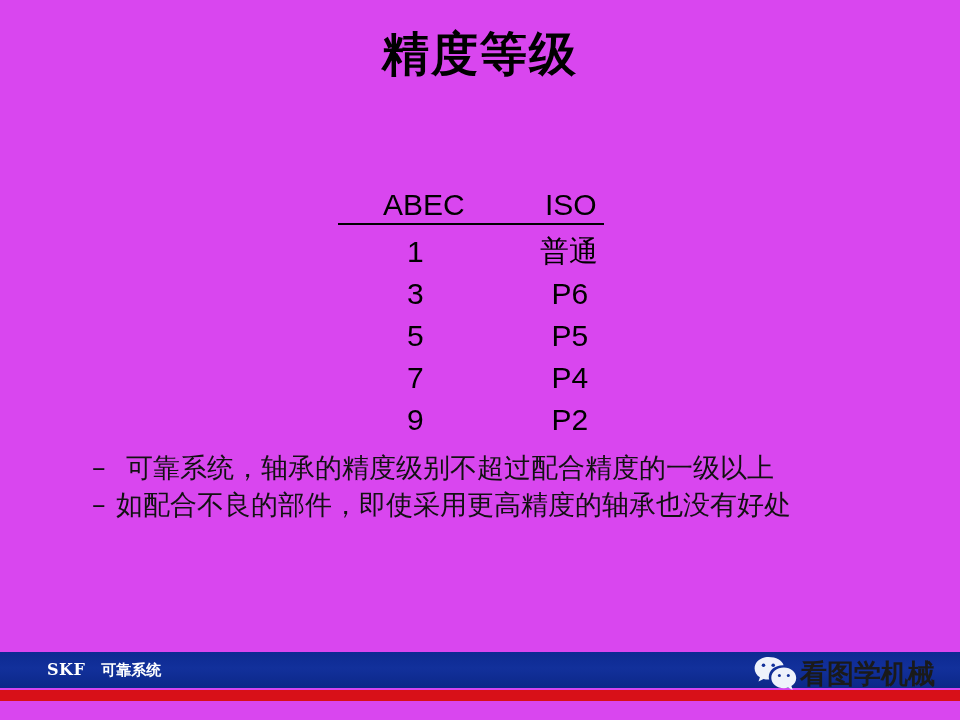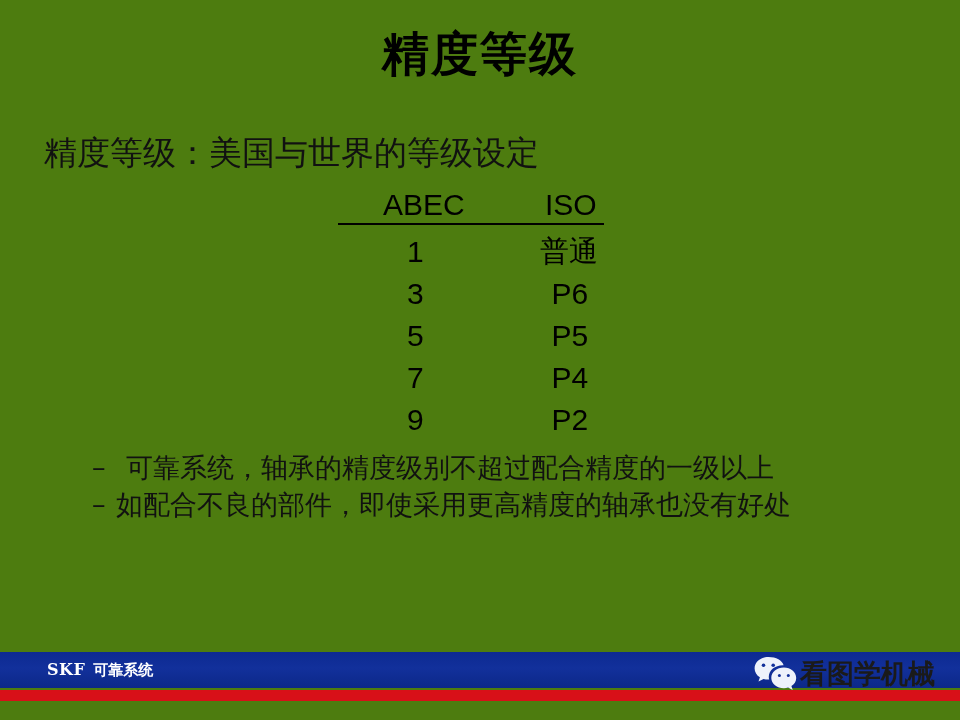--- a/index.html
+++ b/index.html
@@ -13,21 +13,21 @@
     font-family: "Liberation Serif", serif;
     color: #000000;
     overflow: hidden;
     position: relative;
   }
   .slide {
     position: absolute;
     inset: 0;
     width: 960px;
     height: 720px;
-    background: #4d7c0f;
+    background: #d946ef;
   }
 
   
   .slide-title {
     position: absolute;
     top: 28px;
     left: 0;
     width: 960px;
     text-align: center;
     font-family: "DejaVu Serif", "Liberation Serif", serif;
@@ -159,21 +159,21 @@
   .brand-skf {
     font-family: "DejaVu Serif", "Liberation Serif", serif;
     font-weight: bold;
     letter-spacing: 0.5px;
     font-size: 16px;
   }
   .brand-cn {
     font-family: Liberation Sans, sans-serif;
     font-weight: bold;
     font-size: 15px;
-    margin-left: 8px;
+    margin-left: 16px;
   }
 
   
   .wechat-mark {
     position: absolute;
     left: 752px;
     top: 652px;
     width: 208px;
     height: 40px;
     display: flex;
@@ -198,21 +198,20 @@
     letter-spacing: 0px;
   }
 </style>
 </head>
 <body>
 
 <div class="slide">
 
   <div class="slide-title">精度等级</div>
 
-  <div class="subtitle">精度等级：美国与世界的等级设定</div>
 
   <div class="grade-table">
 
     <div class="grade-head">
       <span class="col-abec">ABEC</span>
       <span class="col-iso">ISO</span>
     </div>
 
     <div class="grade-row">
       <span class="col-abec">1</span>

